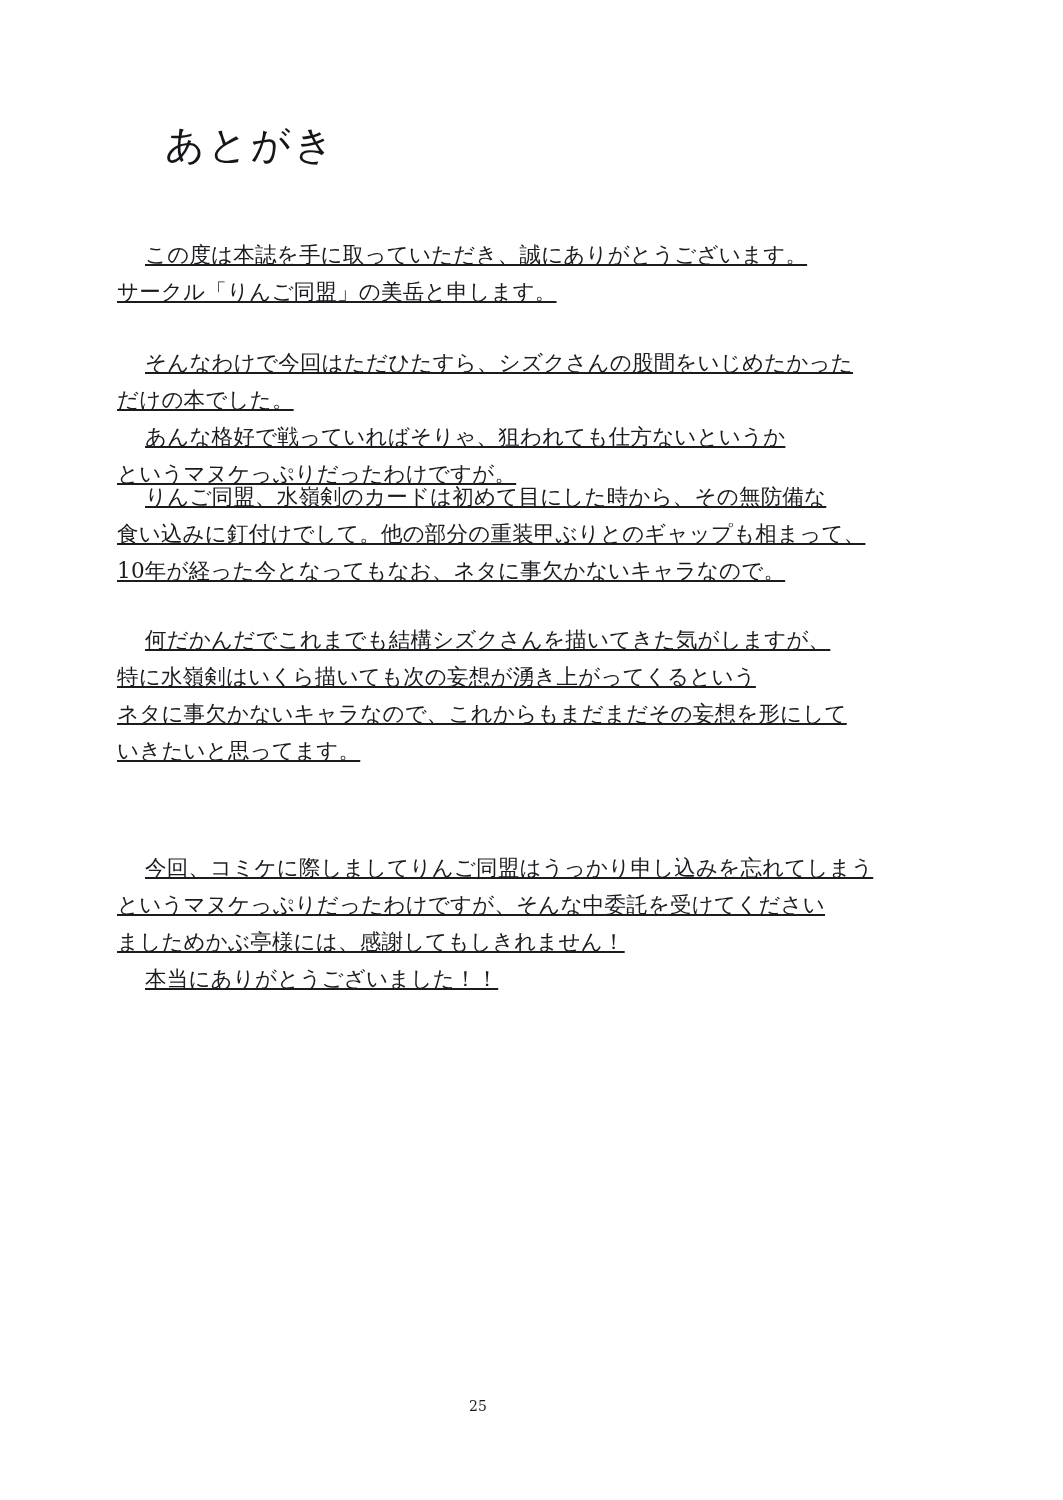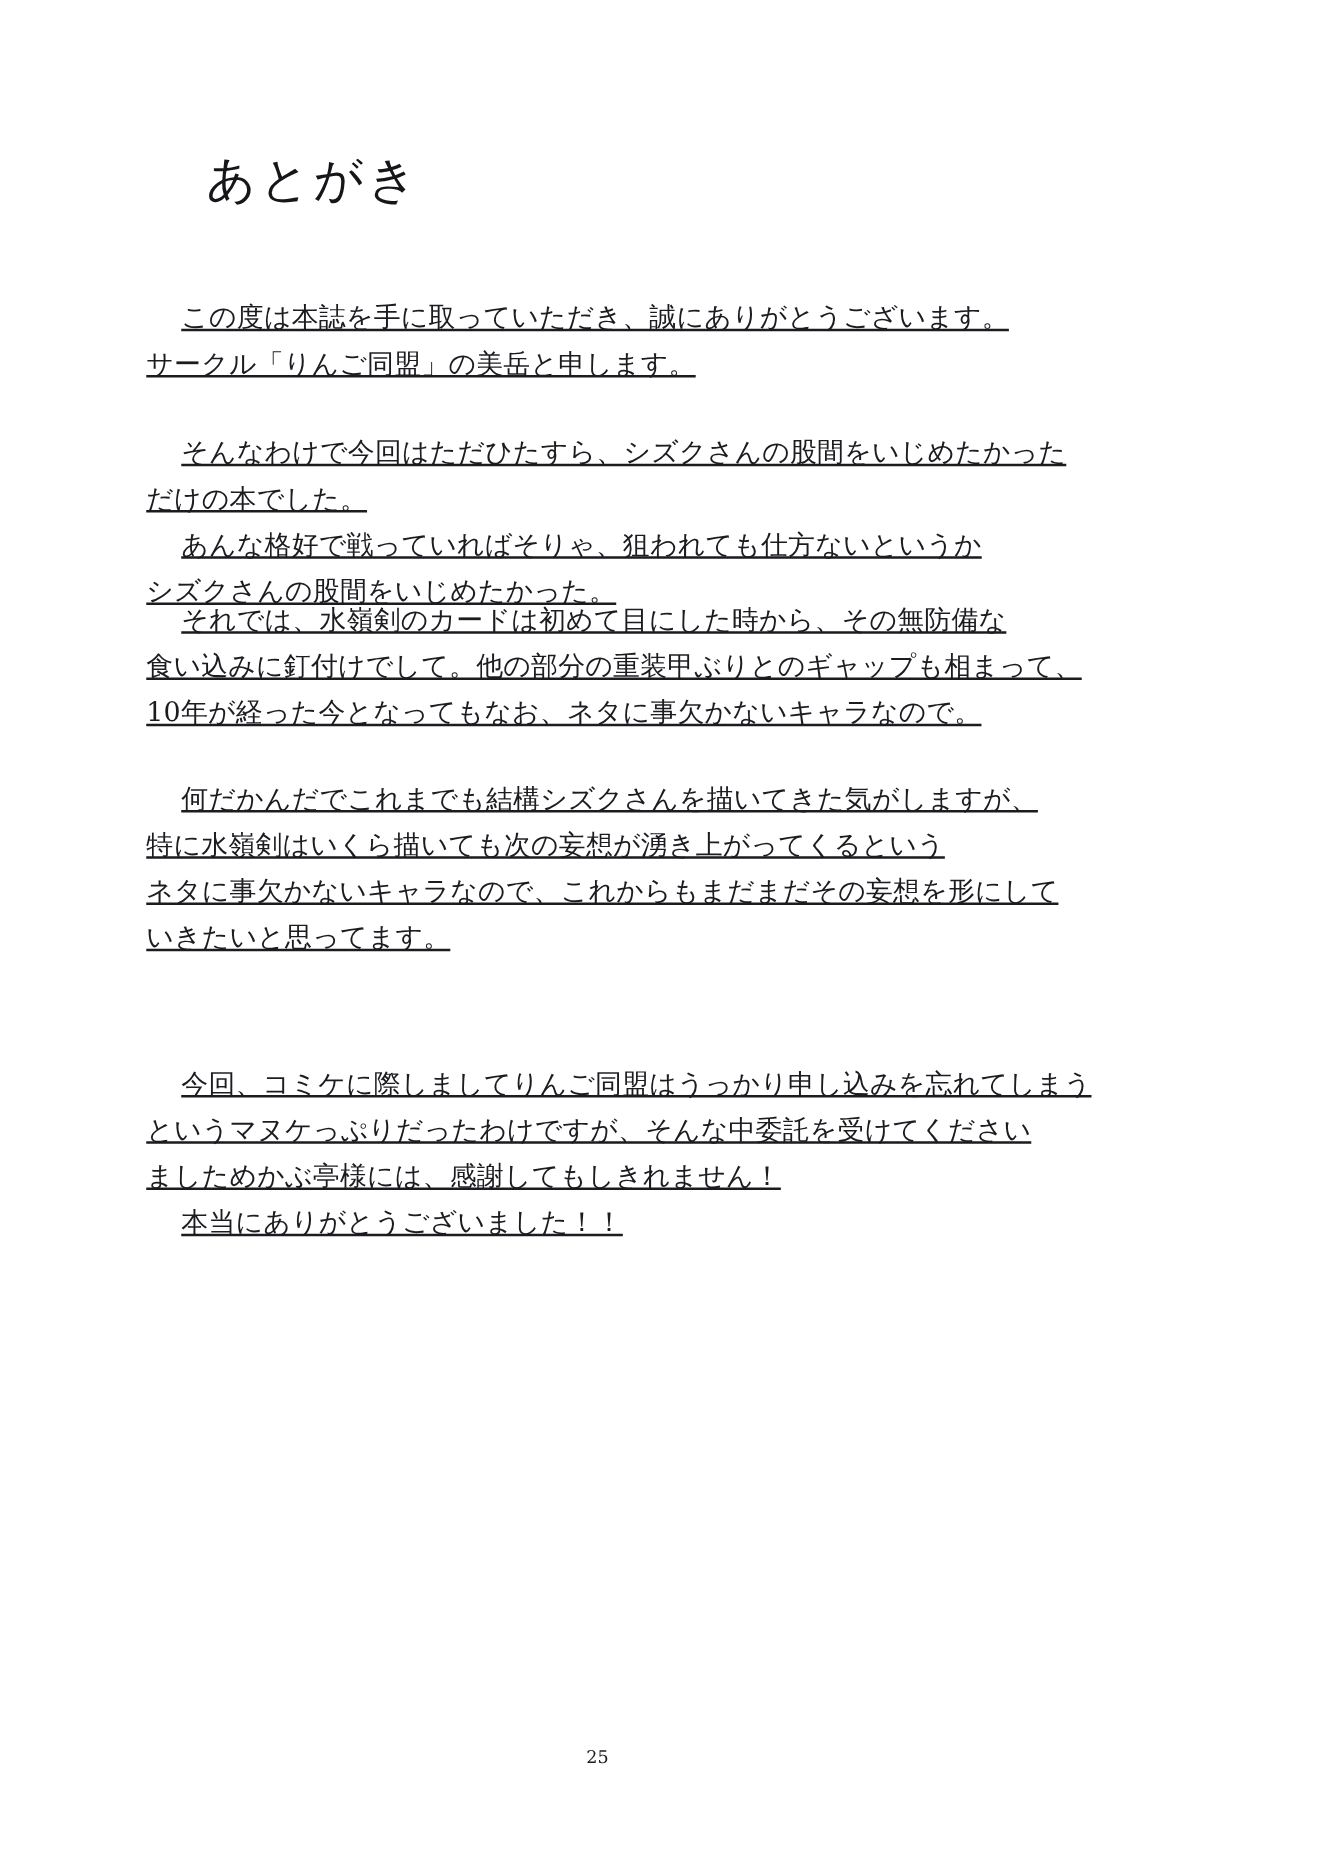--- a/index.html
+++ b/index.html
@@ -70,25 +70,25 @@
 
   <div class="body-block section-1">
     <p class="indent">この度は本誌を手に取っていただき、誠にありがとうございます。</p>
     <p>サークル「りんご同盟」の美岳と申します。</p>
   </div>
 
   <div class="body-block section-2">
     <p class="indent">そんなわけで今回はただひたすら、シズクさんの股間をいじめたかった</p>
     <p>だけの本でした。</p>
     <p class="indent">あんな格好で戦っていればそりゃ、狙われても仕方ないというか</p>
-    <p>シズクさんの股間をいじめたかった。</p>
+    <p>というマヌケっぷりだったわけですが。</p>
   </div>
 
   <div class="body-block section-3">
-    <p class="indent">それでは、水嶺剣のカードは初めて目にした時から、その無防備な</p>
+    <p class="indent">りんご同盟、水嶺剣のカードは初めて目にした時から、その無防備な</p>
     <p>食い込みに釘付けでして。他の部分の重装甲ぶりとのギャップも相まって、</p>
     <p>10年が経った今となってもなお、ネタに事欠かないキャラなので。</p>
   </div>
 
   <div class="body-block section-4">
     <p class="indent">何だかんだでこれまでも結構シズクさんを描いてきた気がしますが、</p>
     <p>特に水嶺剣はいくら描いても次の妄想が湧き上がってくるという</p>
     <p>ネタに事欠かないキャラなので、これからもまだまだその妄想を形にして</p>
     <p>いきたいと思ってます。</p>
   </div>

